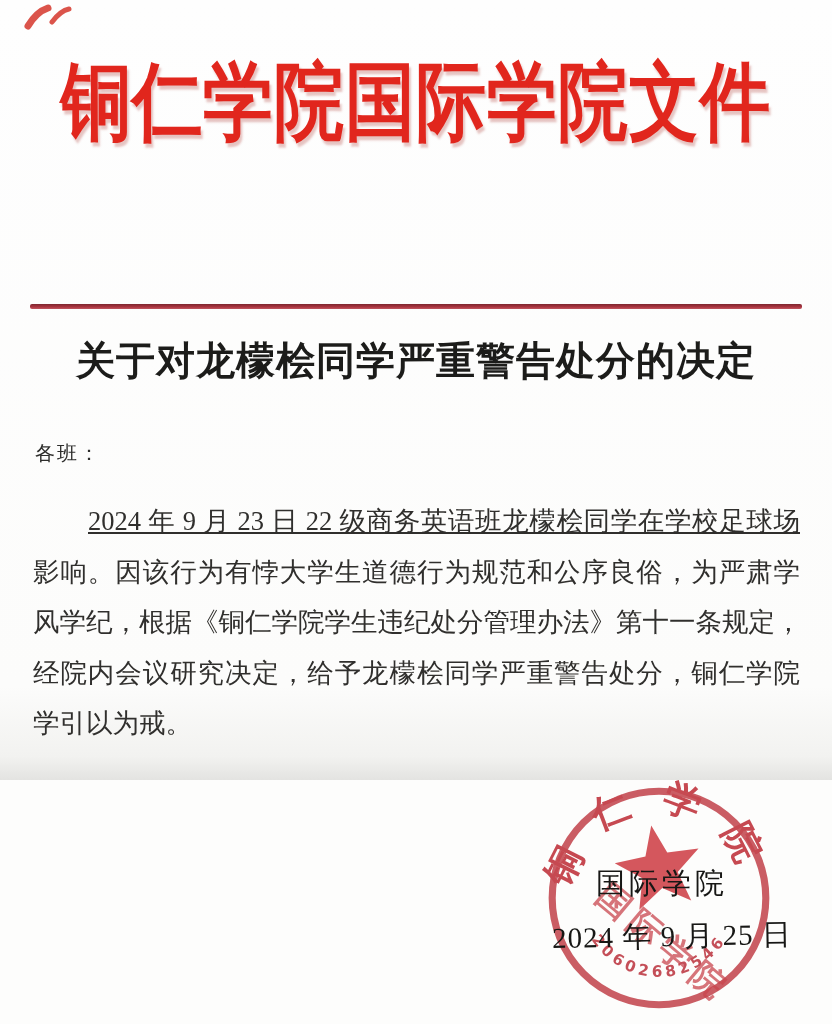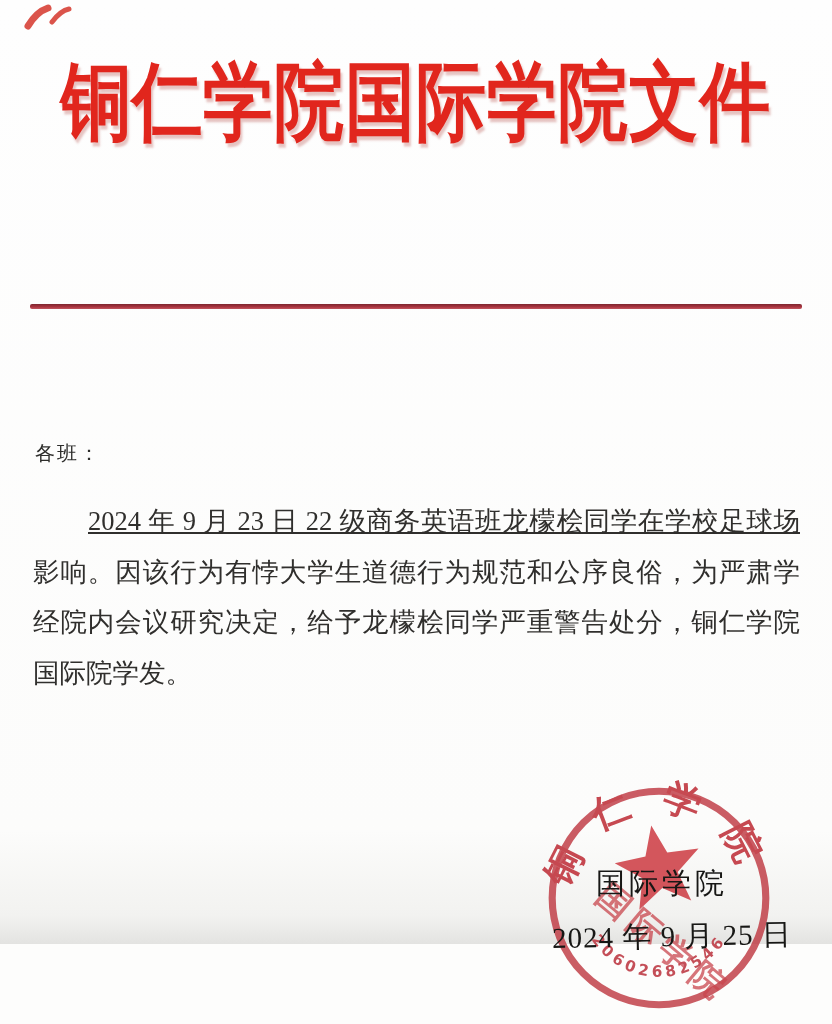--- a/index.html
+++ b/index.html
@@ -4,21 +4,21 @@
 <style>
   * { margin: 0; padding: 0; box-sizing: border-box; }
   html, body { width: 832px; height: 1024px; overflow: hidden; }
   body {
     background: #fdfdfc;
     font-family: "Liberation Serif", "DejaVu Serif", serif;
   }
   .page {
     position: relative;
     width: 832px;
-    height: 944px;
+    height: 780px;
     background: linear-gradient(180deg, #fefefe 0%, #fcfcfb 88%, #f2f2f0 97%, #e3e3e1 100%);
   }
   .corner-mark {
     position: absolute;
     left: 22px; top: 0px;
     width: 52px; height: 34px;
     opacity: 0.85;
   }
   .header {
     position: absolute;
@@ -142,28 +142,30 @@
   <svg class="corner-mark" viewBox="0 0 52 34">
     <path d="M6,26 C12,16 20,10 26,8" stroke="#d5372c" stroke-width="7" fill="none" stroke-linecap="round"></path>
     <path d="M30,22 C36,14 42,10 47,9" stroke="#d5372c" stroke-width="5" fill="none" stroke-linecap="round"></path>
   </svg>
 
   <h1 class="header">铜仁学院国际学院文件</h1>
 
 
   <div class="red-rule"></div>
 
+  <h2 class="title">关于对龙檬桧同学严重警告处分的决定</h2>
 
   <div class="salutation">各班：</div>
 
   <div class="doc-body">
     <div class="line indent">2024 年 9 月 23 日 22 级商务英语班龙檬桧同学在学校足球场</div>
     <div class="line">影响。因该行为有悖大学生道德行为规范和公序良俗，为严肃学</div>
+    <div class="line">风学纪，根据《铜仁学院学生违纪处分管理办法》第十一条规定，</div>
     <div class="line">经院内会议研究决定，给予龙檬桧同学严重警告处分，铜仁学院</div>
-    <div class="line last">国际院学发。</div>
+    <div class="line last">学引以为戒。</div>
   </div>
 
   <div class="seal-wrap">
     <svg viewBox="0 0 232 232">
       <circle cx="116" cy="116" r="105" fill="none" stroke="rgba(188,48,58,0.85)" stroke-width="7"></circle>
       <polygon points="116,44 126.9,73 157.8,74.4 133.6,93.7 141.9,123.6 116,106.5 90.1,123.6 98.4,93.7 74.2,74.4 105.1,73" fill="rgba(203,48,56,0.88)" transform="rotate(-10 116 88)"></polygon>
       <defs>
         <path id="arcTop" d="M 33,140 A 86,86 0 1 1 199,140" fill="none"></path>
         <path id="arcBottom" d="M 47,152 A 78,78 0 0 0 185,152" fill="none"></path>
       </defs>

